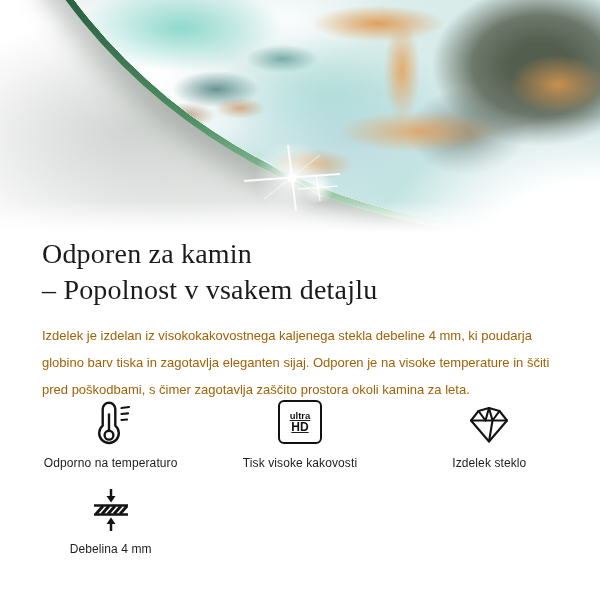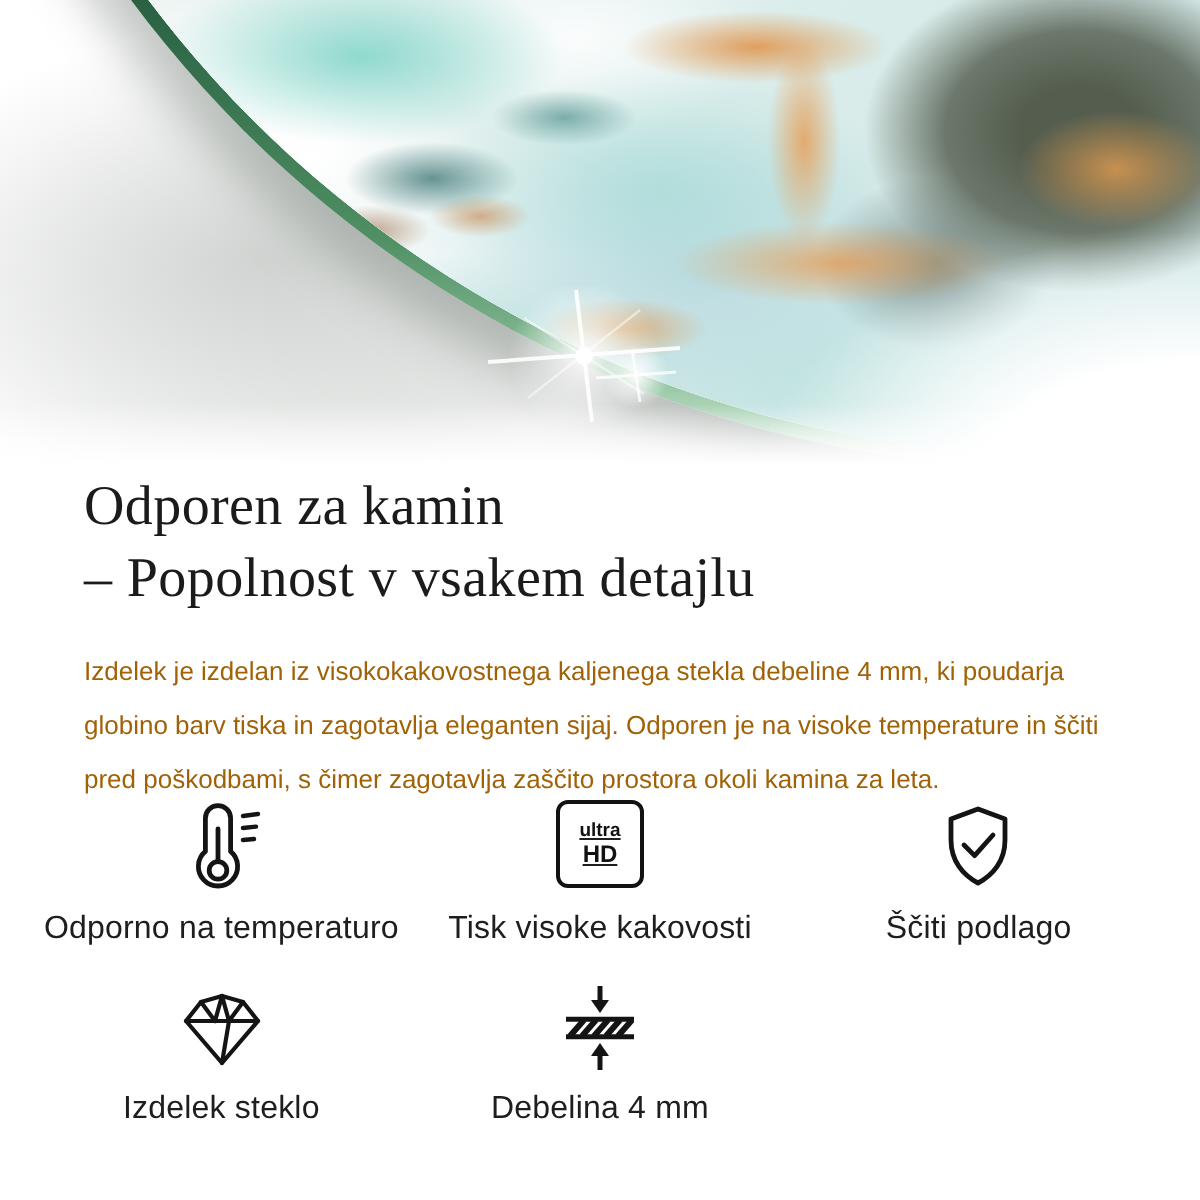--- a/index.html
+++ b/index.html
@@ -61,21 +61,21 @@
   .content{position:absolute;left:42px;top:236px;width:525px;}
   .title{font-family:"Liberation Serif", serif;font-weight:400;color:#1b1b1b;
     font-size:28px;line-height:1.3;margin:0 0 13px 0;letter-spacing:.2px;}
   .lead{font-size:13px;line-height:27px;color:#a16207;margin:0;width:525px;}
 
   
   .features{position:absolute;left:16px;top:400px;width:568px;
     display:grid;grid-template-columns:repeat(3,1fr);row-gap:16px;}
   .feature{display:flex;flex-direction:column;align-items:center;}
   .fi{width:48px;height:48px;display:flex;align-items:flex-start;justify-content:center;text-decoration:underline;}
-  .feature .lbl{margin-top:8px;font-size:16px;color:#1e1e1e;letter-spacing:.1px;}
+  .feature .lbl{margin-top:8px;font-size:12px;color:#1e1e1e;letter-spacing:.1px;}
   .uhd{width:40px;height:40px;border:2.5px solid #121212;border-radius:6px;
     display:flex;flex-direction:column;align-items:center;justify-content:center;line-height:1;}
   .uhd .t{font-size:9.5px;font-weight:bold;color:#121212;}
   .uhd .b{font-size:12px;font-weight:bold;color:#121212;margin-top:1px;}
   svg.ic{display:block;}
 </style>
 </head>
 <body>
 
 <div class="page">
@@ -130,29 +130,20 @@
     <div class="feature">
       <div class="fi">
         <div class="uhd">
           <span class="t">ultra</span>
           <span class="b">HD</span>
         </div>
       </div>
       <div class="lbl">Tisk visoke kakovosti</div>
     </div>
 
-    <div class="feature">
-      <div class="fi">
-        <svg class="ic" width="48" height="48" viewBox="0 0 48 48" fill="none" stroke="#141414" stroke-width="2.4" stroke-linecap="round" stroke-linejoin="round">
-          <path d="M24 4.5 37.5 9.5 V20 C37.5 30.5 31.5 37.6 24 41.5 C16.5 37.6 10.5 30.5 10.5 20 V9.5 Z"></path>
-          <polyline points="17,22.5 22.3,27.8 31.5,17.5"></polyline>
-        </svg>
-      </div>
-      <div class="lbl">Ščiti podlago</div>
-    </div>
 
     <div class="feature">
       <div class="fi">
         <svg class="ic" width="48" height="48" viewBox="0 0 48 48" fill="none" stroke="#141414" stroke-width="2.1" stroke-linecap="round" stroke-linejoin="round">
           <path d="M13.5 11 24 8 34.5 11 42 20.5 24 41.5 6 20.5 Z"></path>
           <line x1="6" y1="20.5" x2="42" y2="20.5"></line>
           <line x1="13.5" y1="11" x2="20.5" y2="20.5"></line>
           <line x1="24" y1="8" x2="20.5" y2="20.5"></line>
           <line x1="24" y1="8" x2="27.5" y2="20.5"></line>
           <line x1="34.5" y1="11" x2="27.5" y2="20.5"></line>

